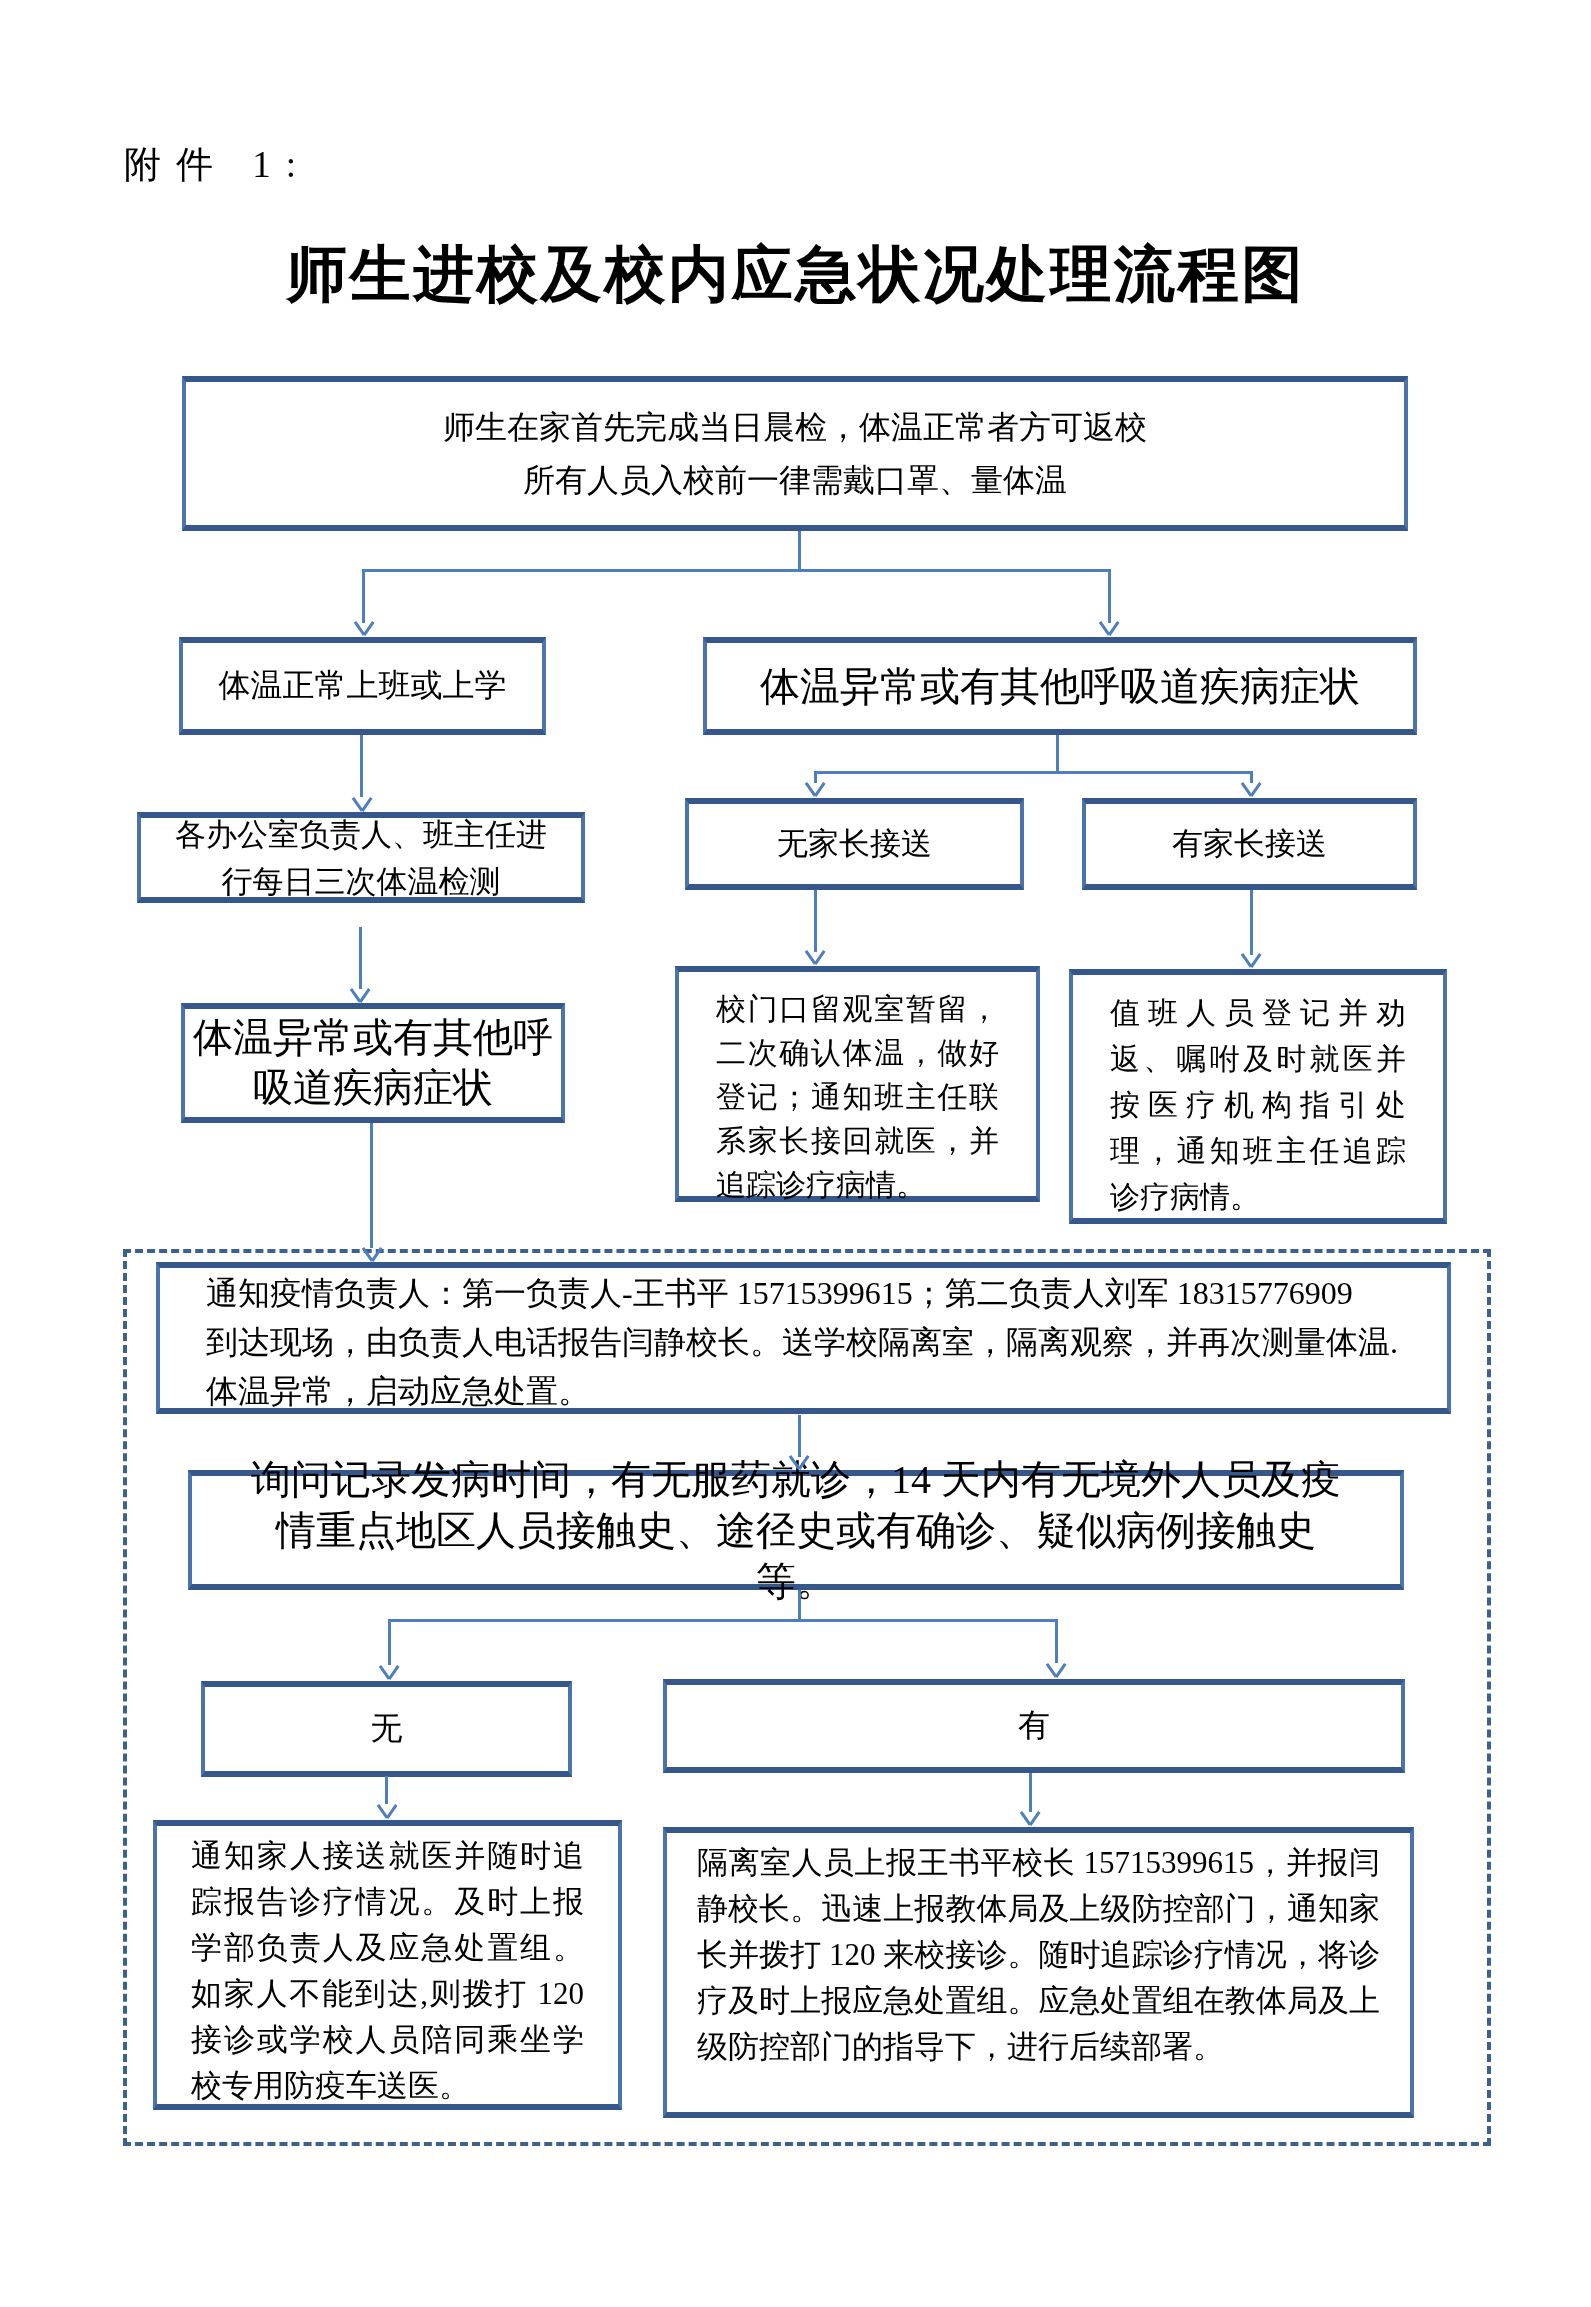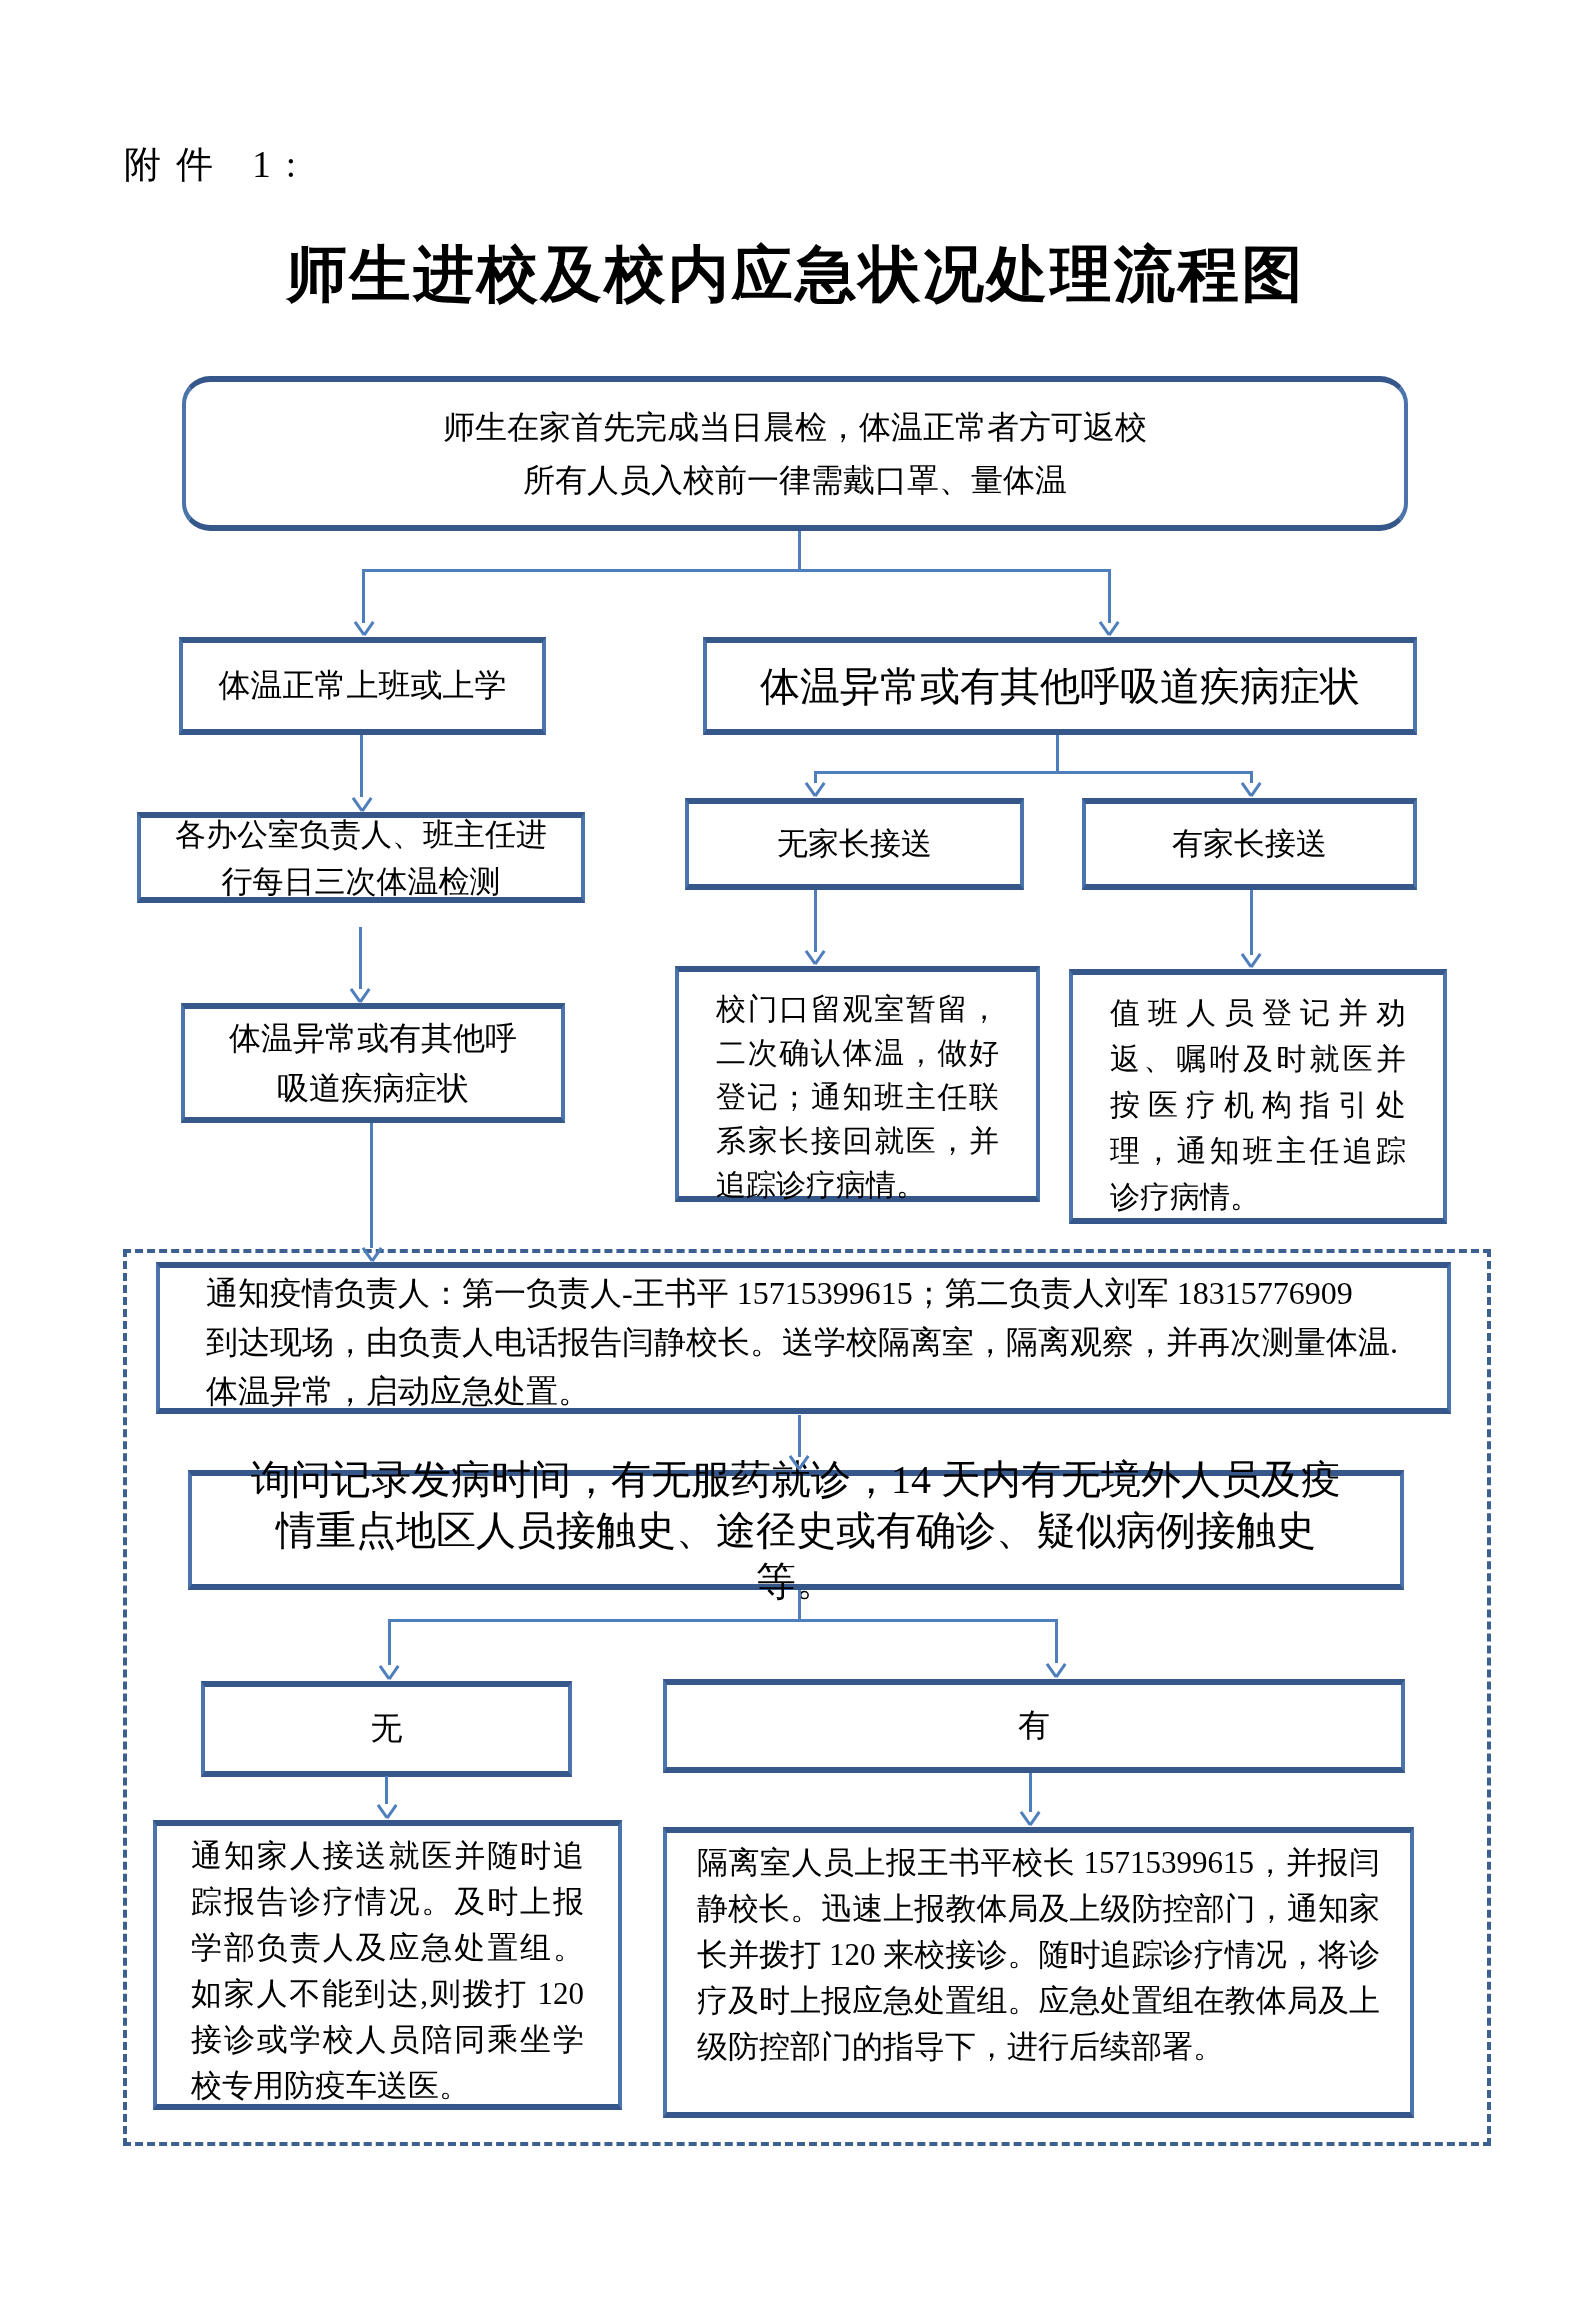--- a/index.html
+++ b/index.html
@@ -21,27 +21,27 @@
   #doc-title{
     position:absolute;left:0;top:234px;width:100%;text-align:center;
     font-size:61px;font-weight:700;letter-spacing:2.7px;
   }
   
   .box{
     position:absolute;box-sizing:border-box;background:#fff;
     border:4.7px solid var(--bd);border-top:6px solid var(--bdd);border-bottom:6px solid var(--bdd);
   }
   .center{display:flex;flex-direction:column;justify-content:center;align-items:center;text-align:center;}
-  #box-a{left:182px;top:376px;width:1226px;height:155px;font-size:32px;line-height:53px;border-radius:28px;}
+  #box-a{left:182px;top:376px;width:1226px;height:155px;font-size:32px;line-height:53px;}
   #box-b{left:179px;top:637px;width:367px;height:98px;font-size:32px;}
   #box-c{left:703px;top:637px;width:714px;height:98px;font-size:40px;}
   #box-f{left:685px;top:798px;width:339px;height:92px;font-size:31px;}
   #box-g{left:1082px;top:798px;width:335px;height:92px;font-size:31px;align-items:center;}
   #box-d{left:137px;top:812px;width:448px;height:91px;font-size:31px;line-height:47px;}
-  #box-e{left:181px;top:1003px;width:384px;height:120px;font-size:32px;line-height:50px;}
+  #box-e{left:181px;top:1003px;width:384px;height:120px;font-size:40px;line-height:50px;}
   #box-h{left:675px;top:966px;width:365px;height:236px;font-size:30px;line-height:44px;
          padding:15px 37px;text-align:justify;text-justify:inter-character;}
   #box-i{left:1069px;top:969px;width:378px;height:255px;font-size:30px;line-height:46px;
          padding:15px 37px;text-align:justify;text-justify:inter-character;}
   #box-j{left:156px;top:1262px;width:1295px;height:152px;font-size:32px;line-height:49px;
          padding:1.3px 46px;text-align:left;}
   #box-k{left:188px;top:1470px;width:1216px;height:120px;font-size:40px;line-height:51px;
          padding:0 51px;}
   #box-l{left:201px;top:1681px;width:371px;height:96px;font-size:32px;}
   #box-m{left:663px;top:1679px;width:742px;height:94px;font-size:32px;}

